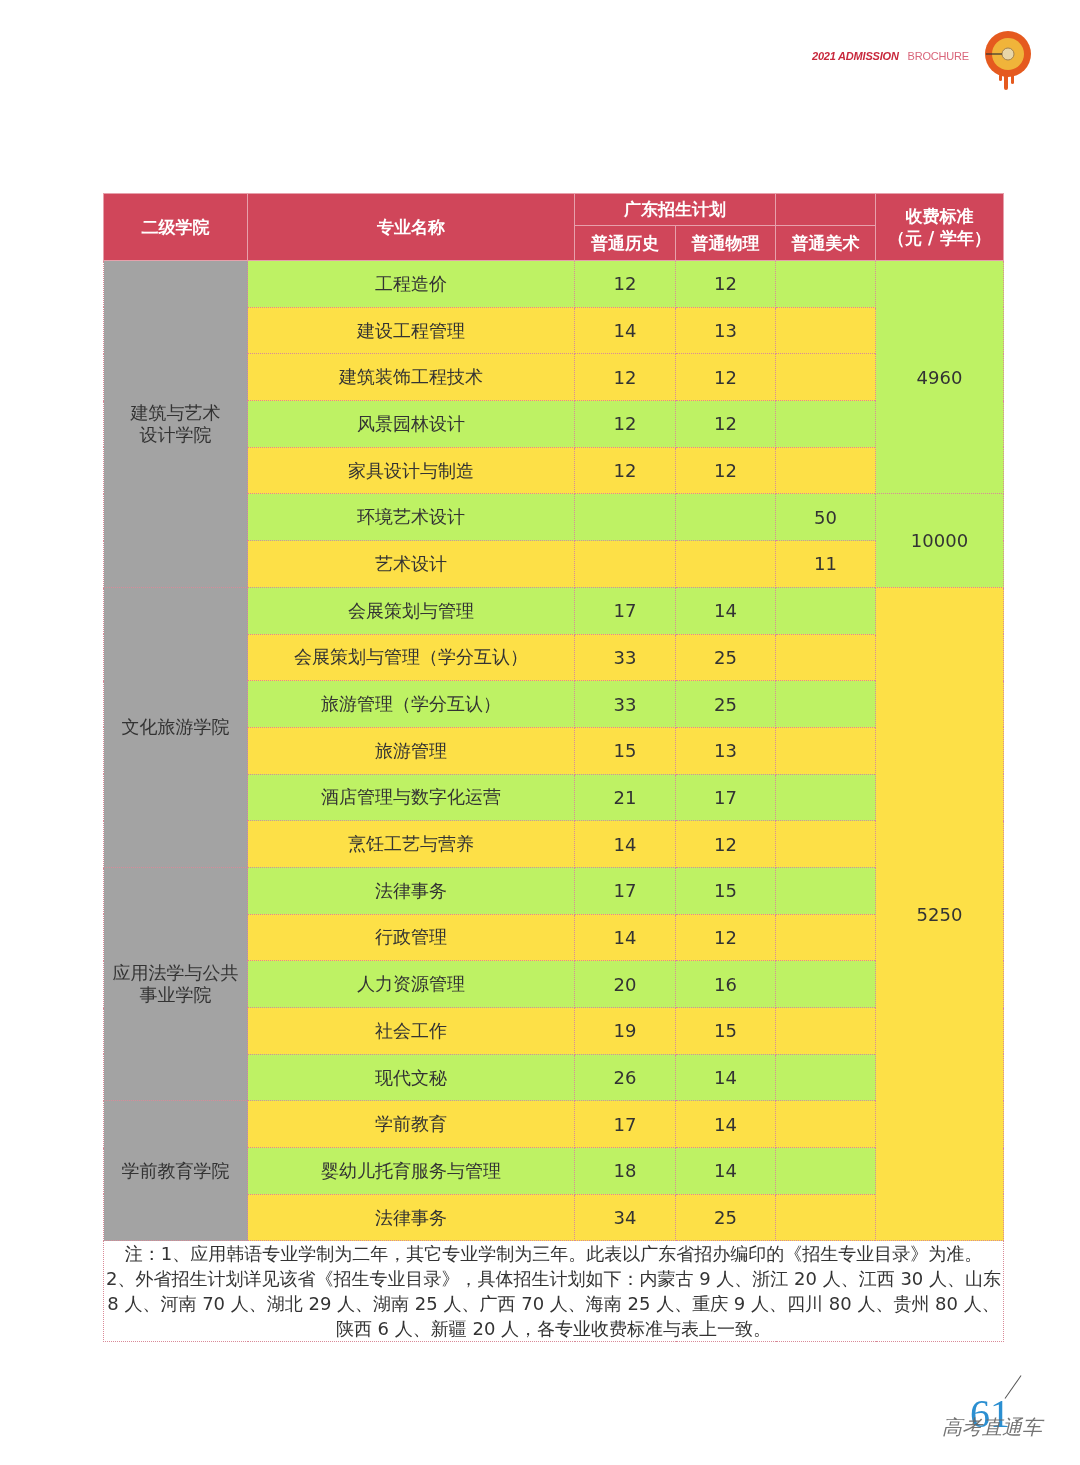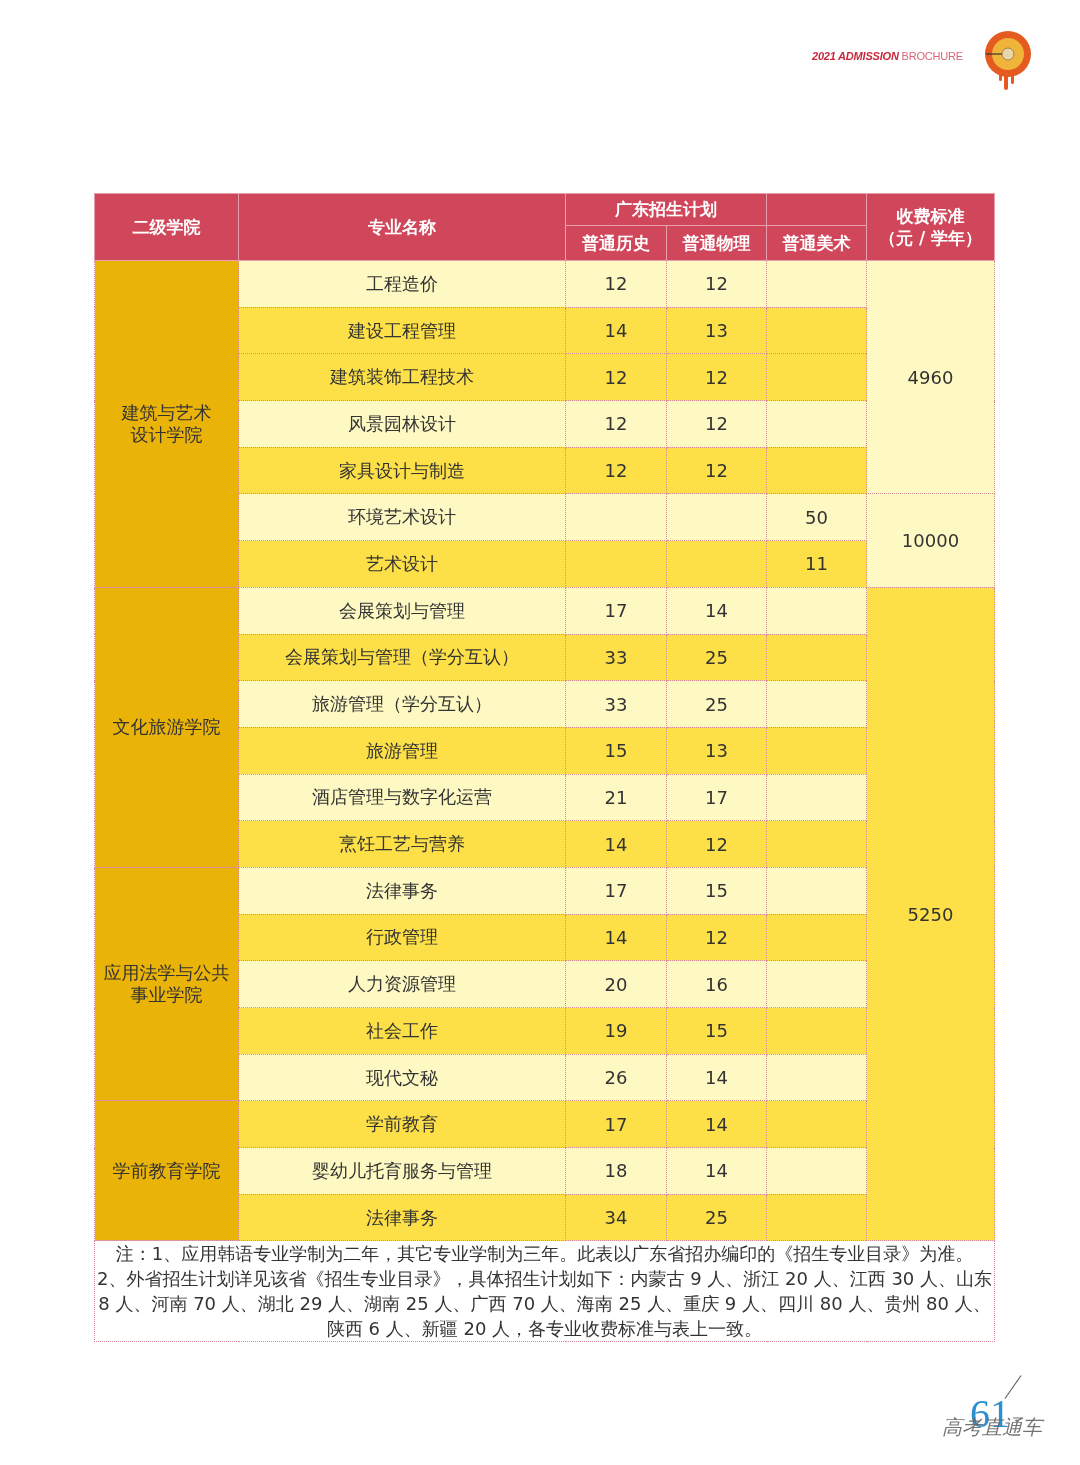--- a/index.html
+++ b/index.html
@@ -1,28 +1,28 @@
 <!DOCTYPE html>
 <html><head>
 <meta charset="utf-8">
 <style>
   html, body { margin:0; padding:0; }
   body { width:1080px; height:1465px; background:#ffffff; position:relative; overflow:hidden;
          font-family:"DejaVu Sans","Liberation Sans",sans-serif; color:#333; }
   .brand { position:absolute; top:50px; left:812px; font-family:"Liberation Sans",sans-serif; font-size:11px; letter-spacing:-0.2px; }
   .brand .b1 { color:#c8283c; font-weight:bold;font-style:italic; }
-  .brand .b2 { color:#d9657a; }
+  .brand .b2 { color:#d9657a;margin-left:6px; }
   .logo { position:absolute; top:30px; left:983px; width:50px; height:62px; }
-  table.plan { position:absolute; top:193px; left:94px; width:900px; border-collapse:collapse; table-layout:fixed; }
+  table.plan { position:absolute; top:193px; left:103px; width:900px; border-collapse:collapse; table-layout:fixed; }
   table.plan th { background:#d0465a; color:#fff; font-weight:bold; font-size:17px; border:1px solid #e7a0ab; padding:0; text-align:center; }
   table.plan td { border:1px dotted #d98a98; text-align:center; font-size:18px; color:#333; height:45.7px; padding:0; }
-  td.shade { background:#fef9c3; }
+  td.shade { background:#bef264; }
   td.white { background:#fde047; }
   td.red { color:#c94353; }
-  td.college { font-size:17px; line-height:22px; background:#eab308; }
+  td.college { font-size:17px; line-height:22px; background:#a3a3a3; }
   td.note { text-align:left; font-size:17px; line-height:25px; padding:10px 6px 12px 6px; height:auto; color:#333; background:#fff; }
   .pageno { position:absolute; top:1390px; left:970px; font-family:"Liberation Serif",serif; font-size:40px; color:#2b8fd1; }
   .slash { position:absolute; top:1398px; left:1005px; width:28px; height:1px; background:#555; transform:rotate(-55deg); transform-origin:left center; }
   .watermark { position:absolute; top:1414px; left:942px; font-size:20px; color:#666; opacity:0.9;font-style:italic; }
 </style>
 </head>
 <body>
 
 <div class="brand">
   <span class="b1">2021 ADMISSION</span>

